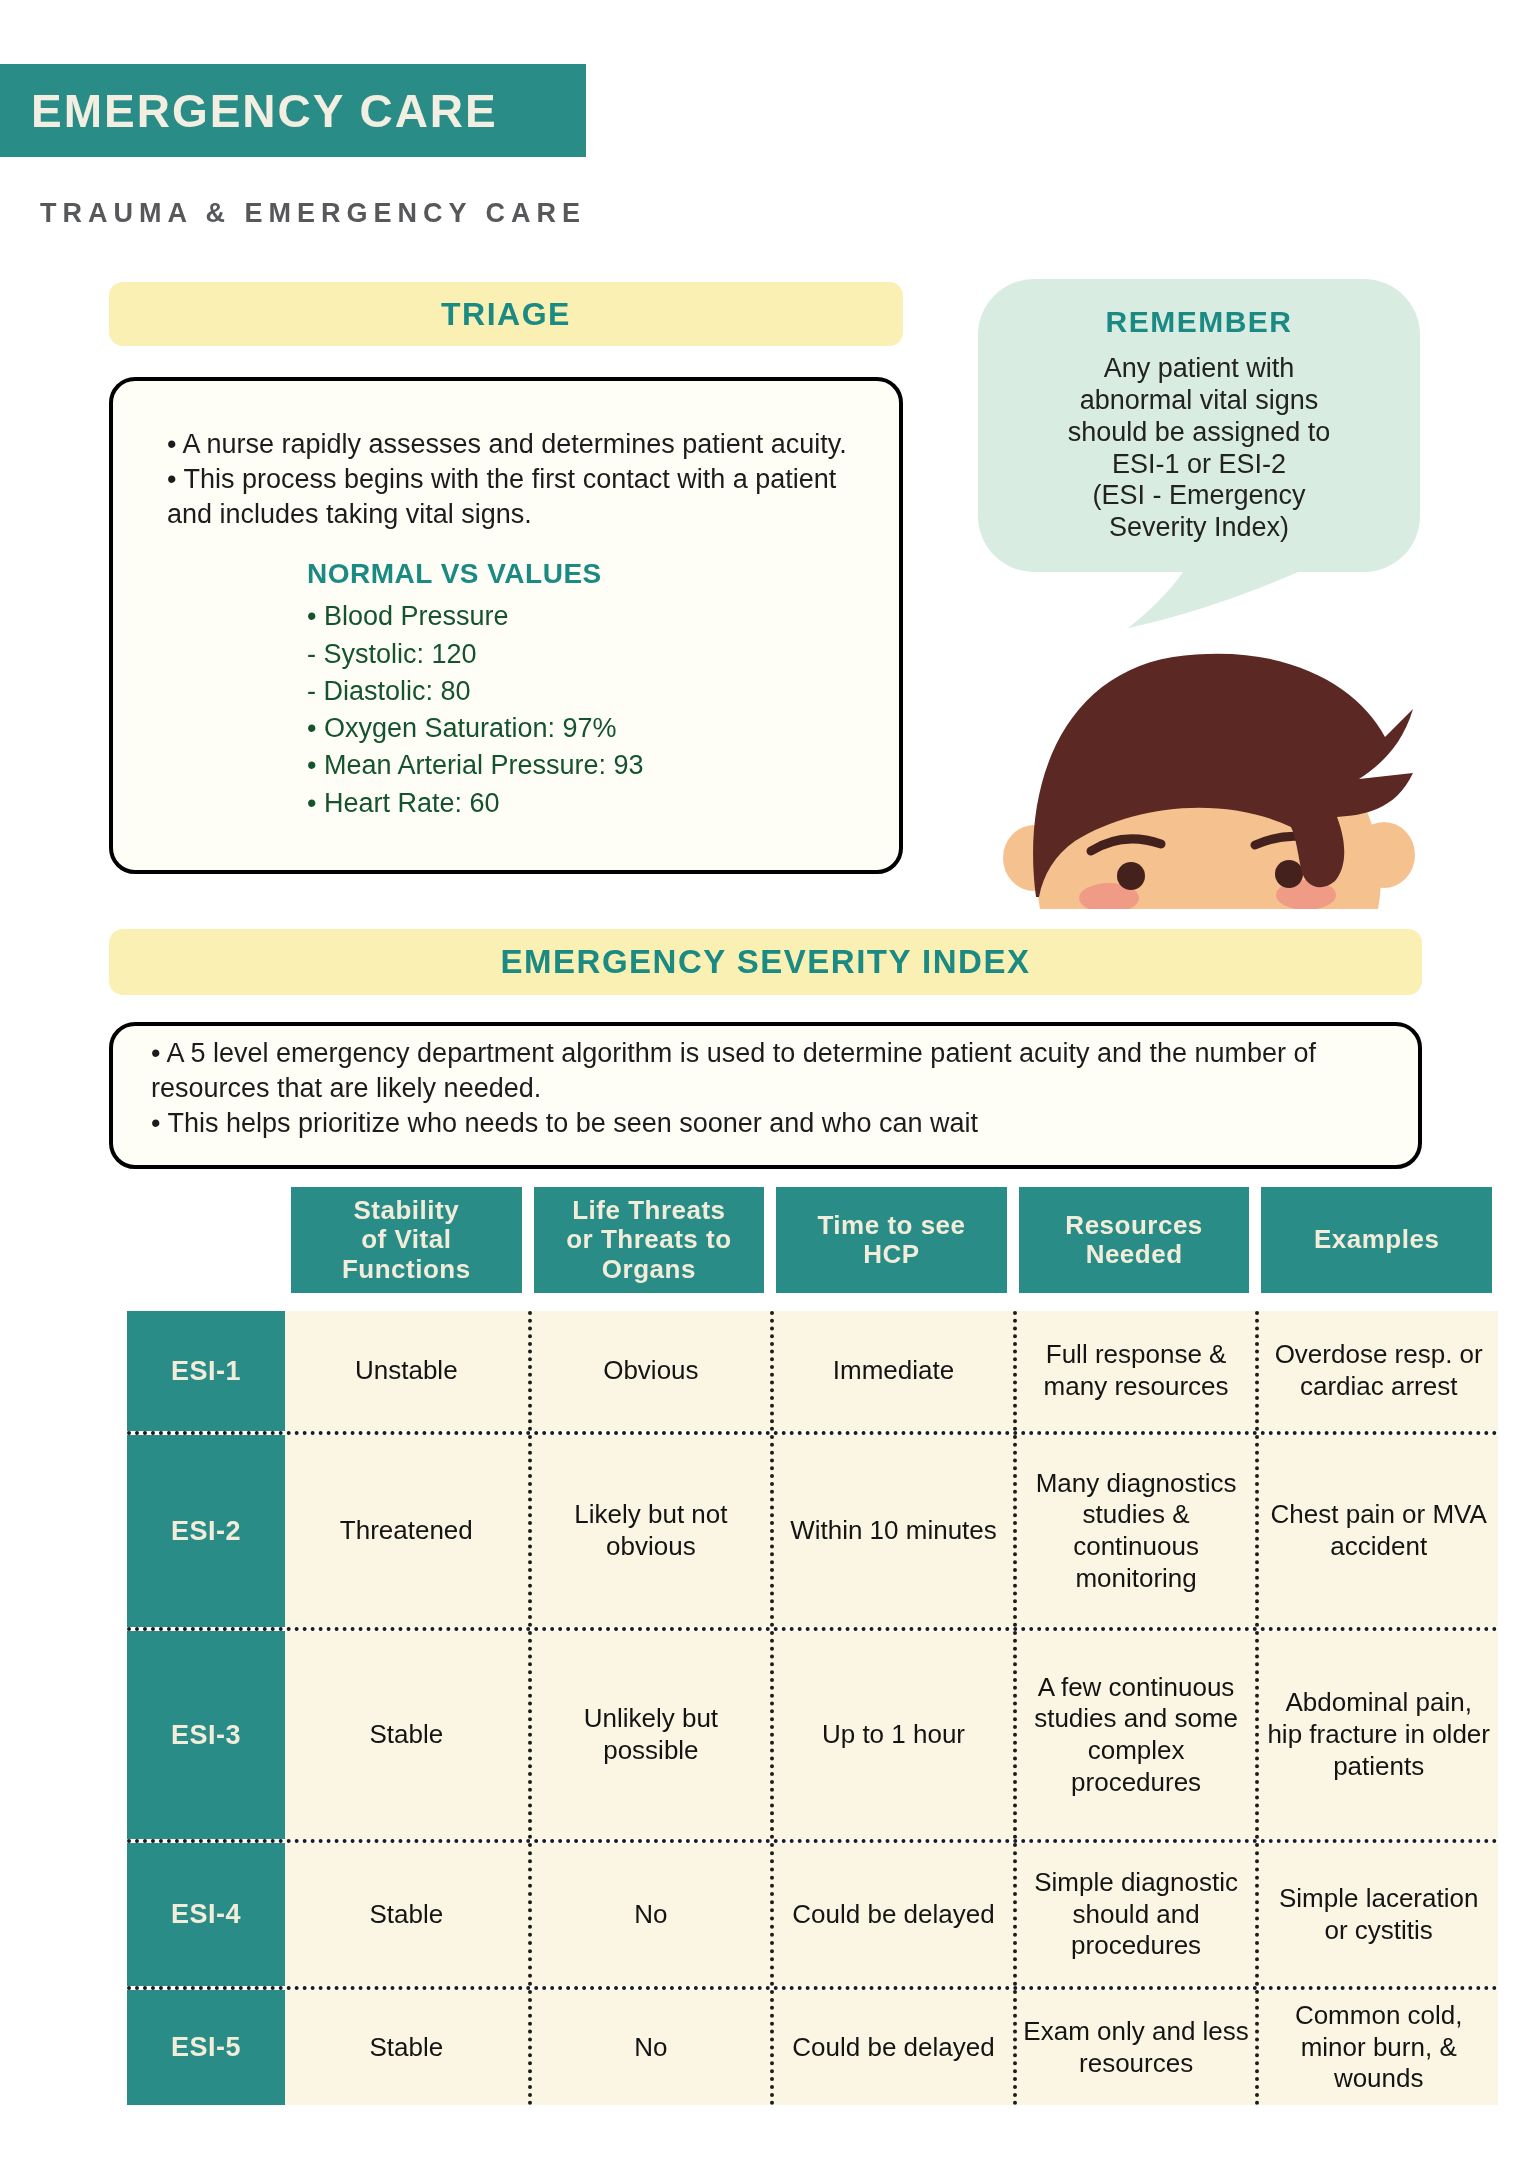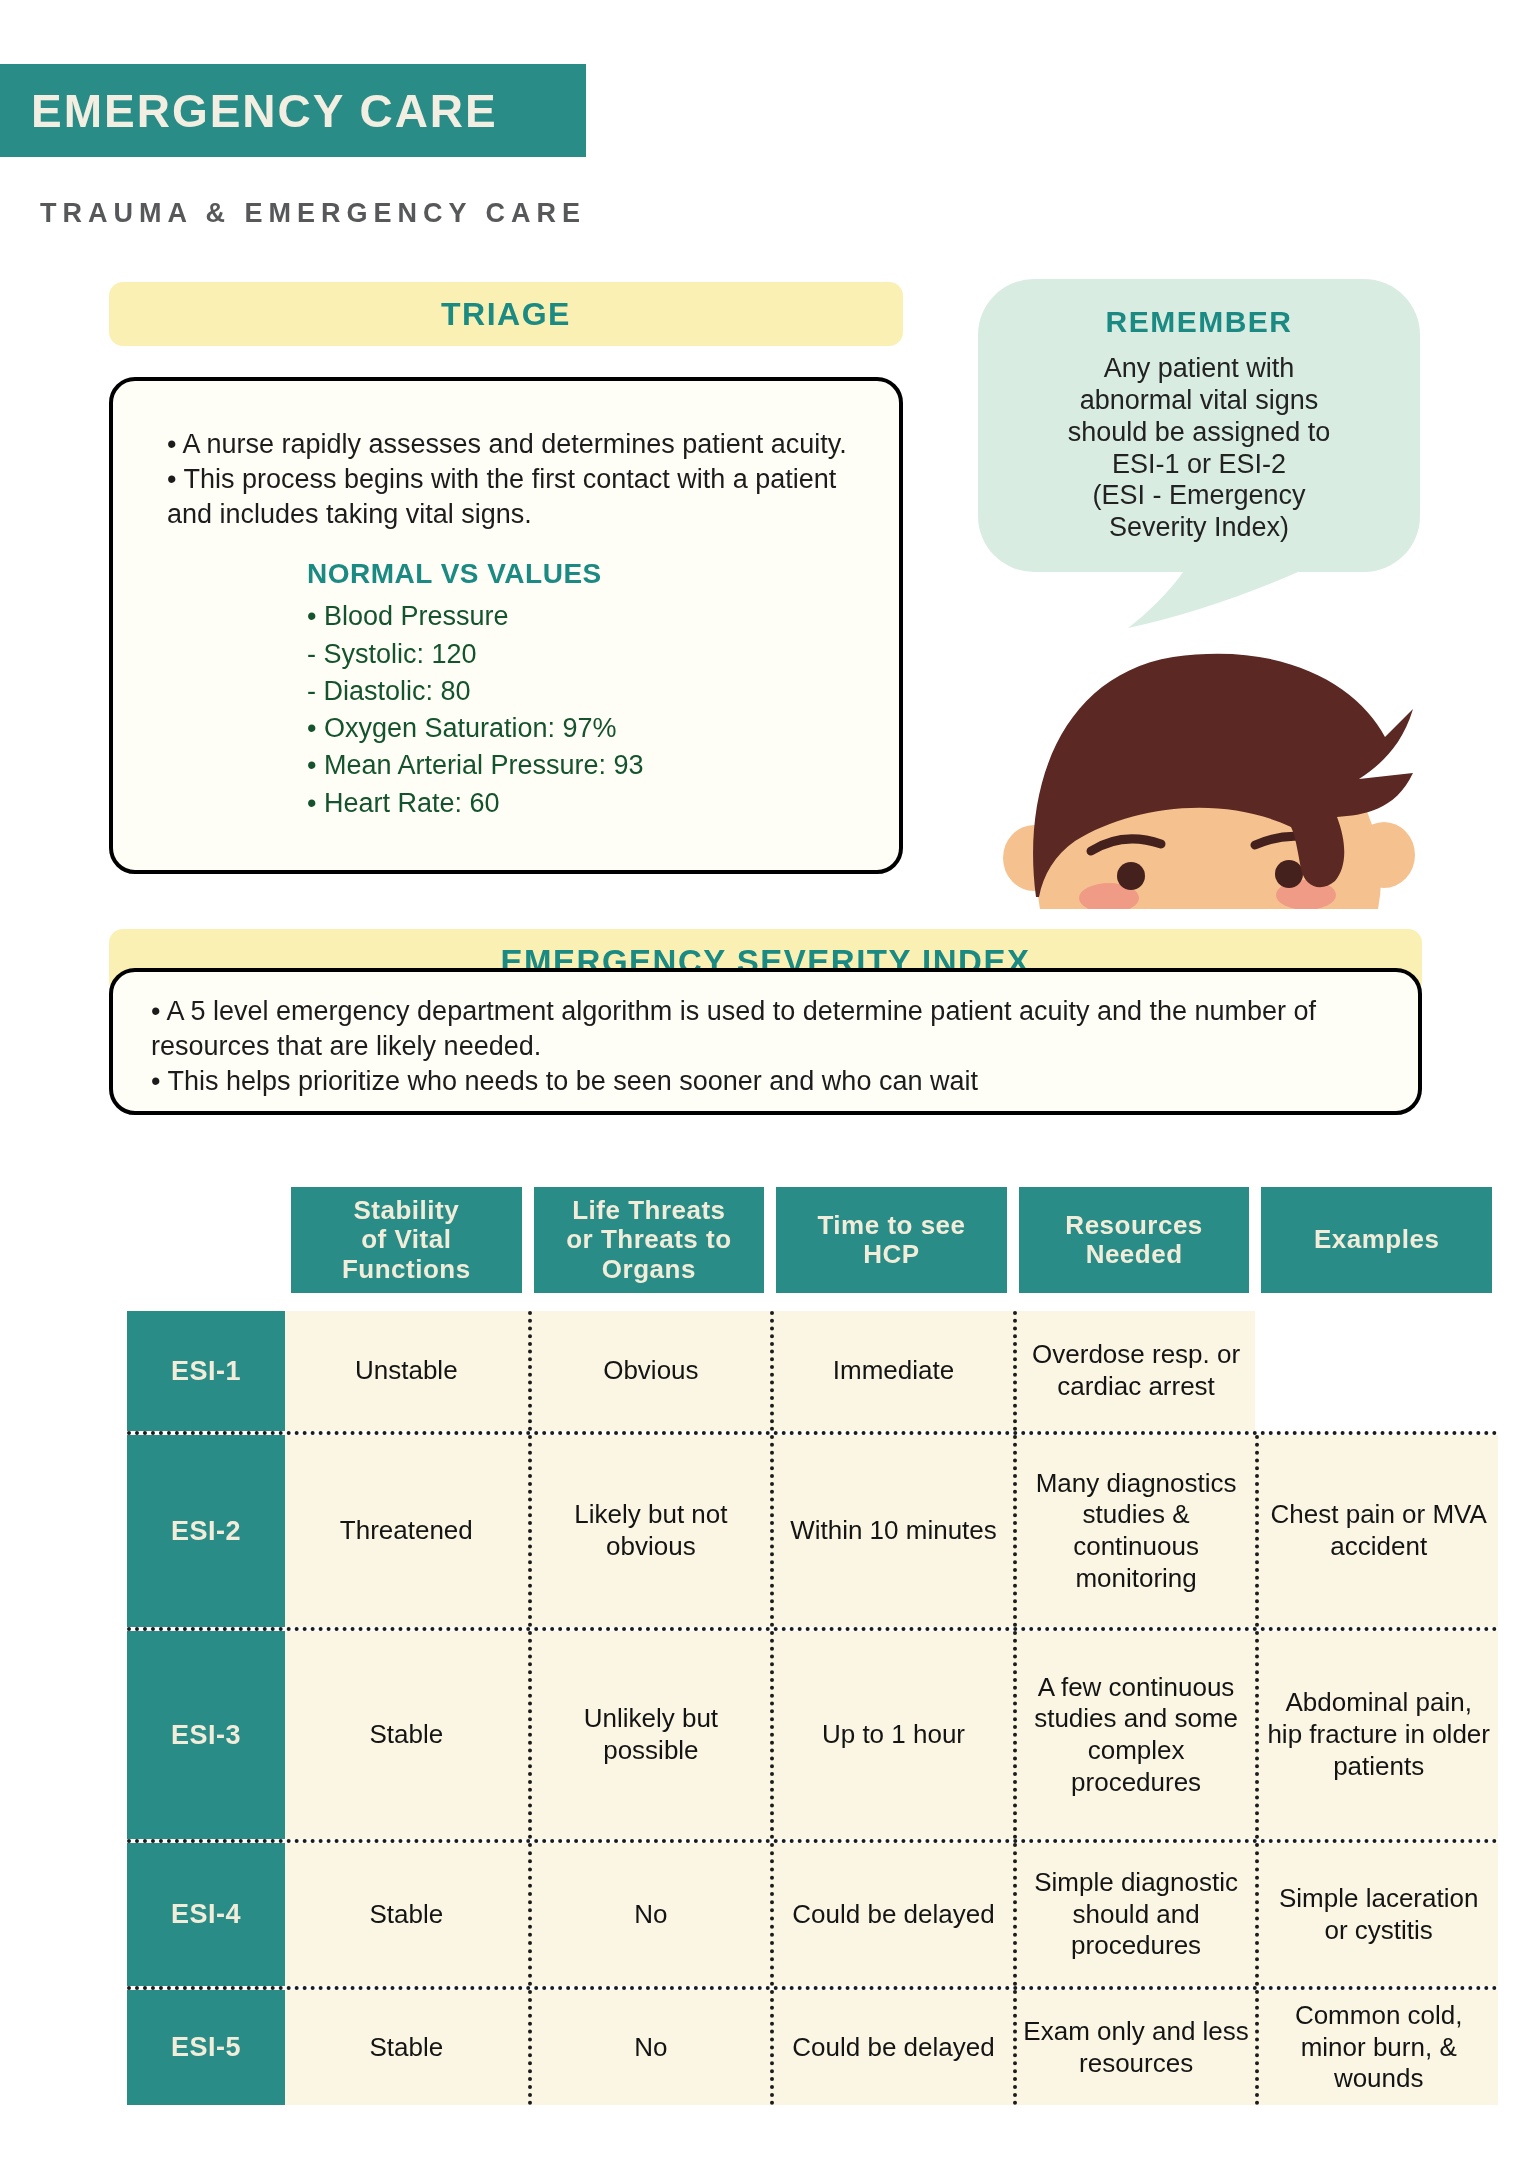--- a/index.html
+++ b/index.html
@@ -37,21 +37,21 @@
   }
   .triage-banner span{font-size:32px;}
   .esi-banner span{font-size:33px;}
 
   
   .cream-box{
     position:absolute;background:#fffef6;border:4px solid #000000;
     border-radius:26px;box-sizing:border-box;
   }
   .triage-box{left:109px;top:377px;width:794px;height:497px;padding:46px 46px 0 54px;}
-  .esi-box{left:109px;top:968px;width:1313px;height:147px;padding:22px 36px 0 38px;}
+  .esi-box{left:109px;top:1022px;width:1313px;height:147px;padding:10px 36px 0 38px;}
 
   .bullet-line{font-size:27px;line-height:1.3;color:#1c1c1c;}
   .nvv{margin:26px 0 0 140px;}
   .nvv-heading{font-size:28px;font-weight:800;color:#1b8a83;margin-bottom:8px;letter-spacing:0.5px;}
   .nvv-line{font-size:27px;line-height:1.38;color:#14532d;}
 
   
   .remember-bubble{
     position:absolute;left:978px;top:279px;width:442px;height:293px;
     background:#d8ece2;border-radius:56px;box-sizing:border-box;
@@ -182,20 +182,23 @@
           <div class="t-cell">
             <span>Unstable</span>
           </div>
           <div class="t-cell">
             <span>Obvious</span>
           </div>
           <div class="t-cell">
             <span>Immediate</span>
           </div>
           <div class="t-cell">
+            <span>Full response &amp; many resources</span>
+          </div>
+          <div class="t-cell">
             <span>Overdose resp. or cardiac arrest</span>
           </div>
         </div>
         <div class="t-row">
           <div class="t-label">ESI-2</div>
           <div class="t-cell">
             <span>Threatened</span>
           </div>
           <div class="t-cell">
             <span>Likely but not obvious</span>

